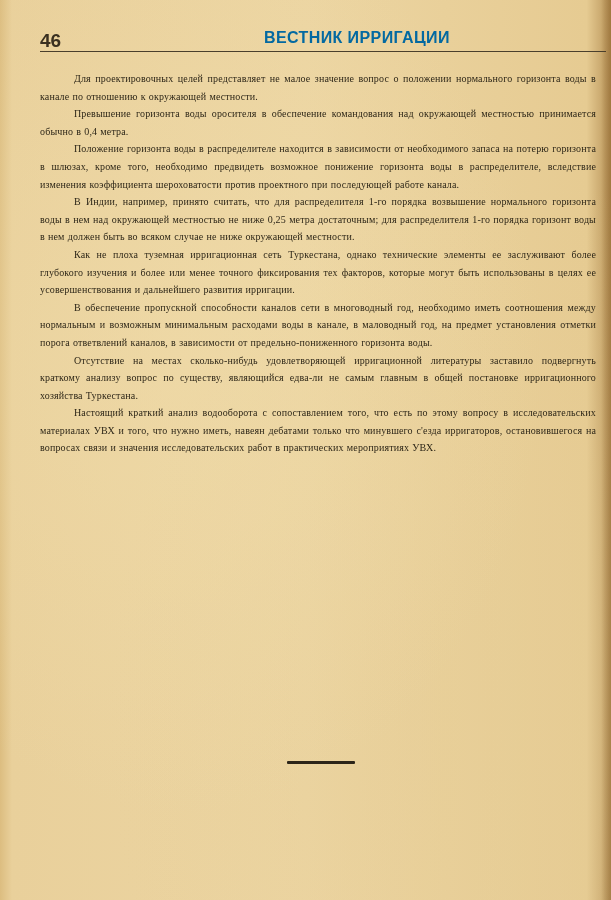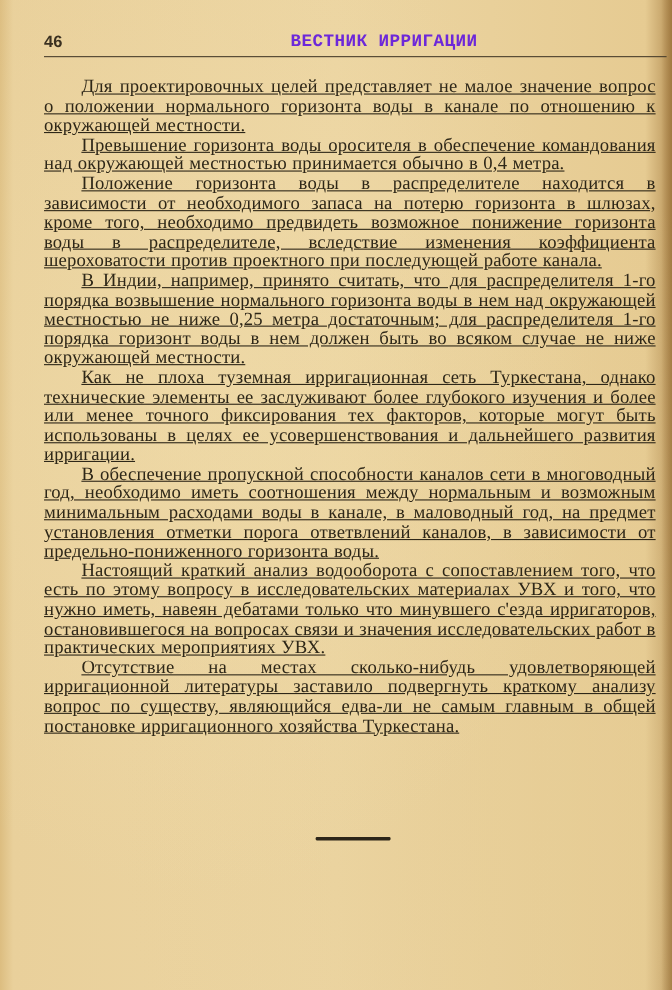--- a/index.html
+++ b/index.html
@@ -17,37 +17,36 @@
   .page-edge {
     position: absolute; top: 0; right: 0; width: 10px; height: 900px;
     background: linear-gradient(90deg, rgba(160,120,60,0) 0%, rgba(140,100,45,0.55) 100%);
   }
   .running-head {
     position: absolute; left: 40px; top: 26px; width: 560px; height: 26px;
   }
   .page-number {
     position: absolute; left: 0; top: 4px;
     font-family: "Liberation Sans", "DejaVu Sans", sans-serif;
-    font-size: 15px; font-weight: bold; color: #3a3020;
+    font-size: 19px; font-weight: bold; color: #3a3020;
   }
   .journal-title {
     position: absolute; left: 224px; top: 3px;
-    font-family: Liberation Mono, monospace;
-    font-size: 16px; font-weight: bold; letter-spacing: 0.4px; color: #6d28d9;
+    font-family: Liberation Sans, sans-serif;
+    font-size: 16px; font-weight: bold; letter-spacing: 0.4px; color: #0369a1;
   }
   .head-rule {
     position: absolute; left: 40px; top: 51px; width: 566px; height: 0;
     border-top: 1.5px solid #4a3f2c;
   }
   .body-text {
     position: absolute; left: 40px; top: 70px; width: 556px;
-    font-size: 17px; line-height: 17.6px;
+    font-size: 10px; line-height: 17.6px;
     text-align: justify; letter-spacing: 0.15px;
     word-spacing: 0.5px;
-    text-decoration: underline;
   }
   .para {
     margin: 0; padding: 0; text-indent: 34px;
     hyphens: manual;
   }
   .end-rule {
     position: absolute; left: 287px; top: 761px; width: 68px; height: 3px;
     background: #2c2519; border-radius: 1px;
   }
 </style>
@@ -62,17 +61,17 @@
 </div>
 <div class="head-rule"></div>
 
 <div class="body-text">
   <p class="para">Для проектировочных целей представляет не малое значение вопрос о положении нормального горизонта воды в канале по отношению к окружающей местности.</p>
   <p class="para">Превышение горизонта воды оросителя в обеспечение командования над окружающей местностью принимается обычно в 0,4 метра.</p>
   <p class="para">Положение горизонта воды в распределителе находится в зависимости от необходимого запаса на потерю горизонта в шлюзах, кроме того, необходимо предвидеть возможное понижение горизонта воды в распределителе, вследствие изменения коэффициента шероховатости против проектного при последующей работе канала.</p>
   <p class="para">В Индии, например, принято считать, что для распределителя 1-го порядка возвышение нормального горизонта воды в нем над окружающей местностью не ниже 0,25 метра достаточным; для распределителя 1-го порядка горизонт воды в нем должен быть во всяком случае не ниже окружающей местности.</p>
   <p class="para">Как не плоха туземная ирригационная сеть Туркестана, однако технические элементы ее заслуживают более глубокого изучения и более или менее точного фиксирования тех факторов, которые могут быть использованы в целях ее усовершенствования и дальнейшего развития ирригации.</p>
   <p class="para">В обеспечение пропускной способности каналов сети в многоводный год, необходимо иметь соотношения между нормальным и возможным минимальным расходами воды в канале, в маловодный год, на предмет установления отметки порога ответвлений каналов, в зависимости от предельно-пониженного горизонта воды.</p>
+  <p class="para">Отсутствие на местах сколько-нибудь удовлетворяющей ирригационной литературы заставило подвергнуть краткому анализу вопрос по существу, являющийся едва-ли не самым главным в общей постановке ирригационного хозяйства Туркестана.</p>
   <p class="para">Настоящий краткий анализ водооборота с сопоставлением того, что есть по этому вопросу в исследовательских материалах УВХ и того, что нужно иметь, навеян дебатами только что минувшего с'езда ирригаторов, остановившегося на вопросах связи и значения исследовательских работ в практических мероприятиях УВХ.</p>
-  <p class="para">Отсутствие на местах сколько-нибудь удовлетворяющей ирригационной литературы заставило подвергнуть краткому анализу вопрос по существу, являющийся едва-ли не самым главным в общей постановке ирригационного хозяйства Туркестана.</p>
 </div>
 
 <div class="end-rule"></div>
 
 </body></html>

